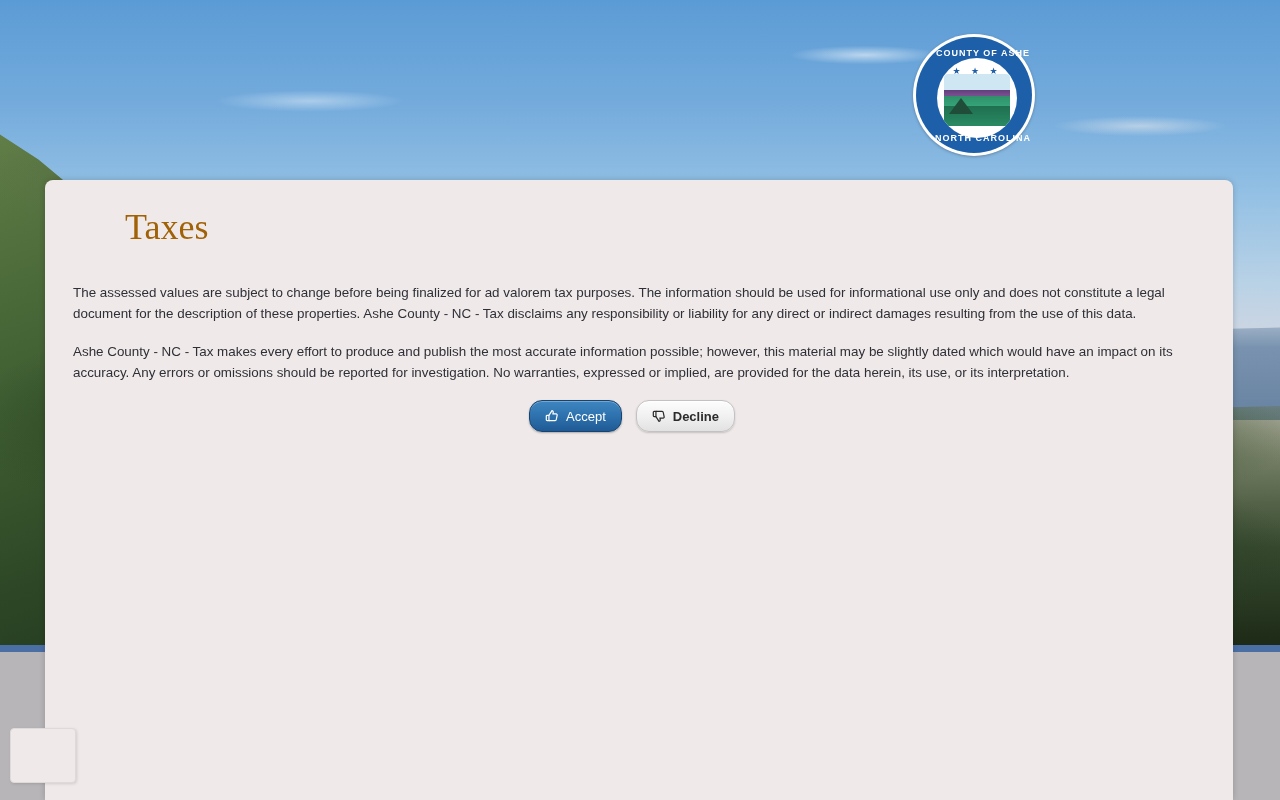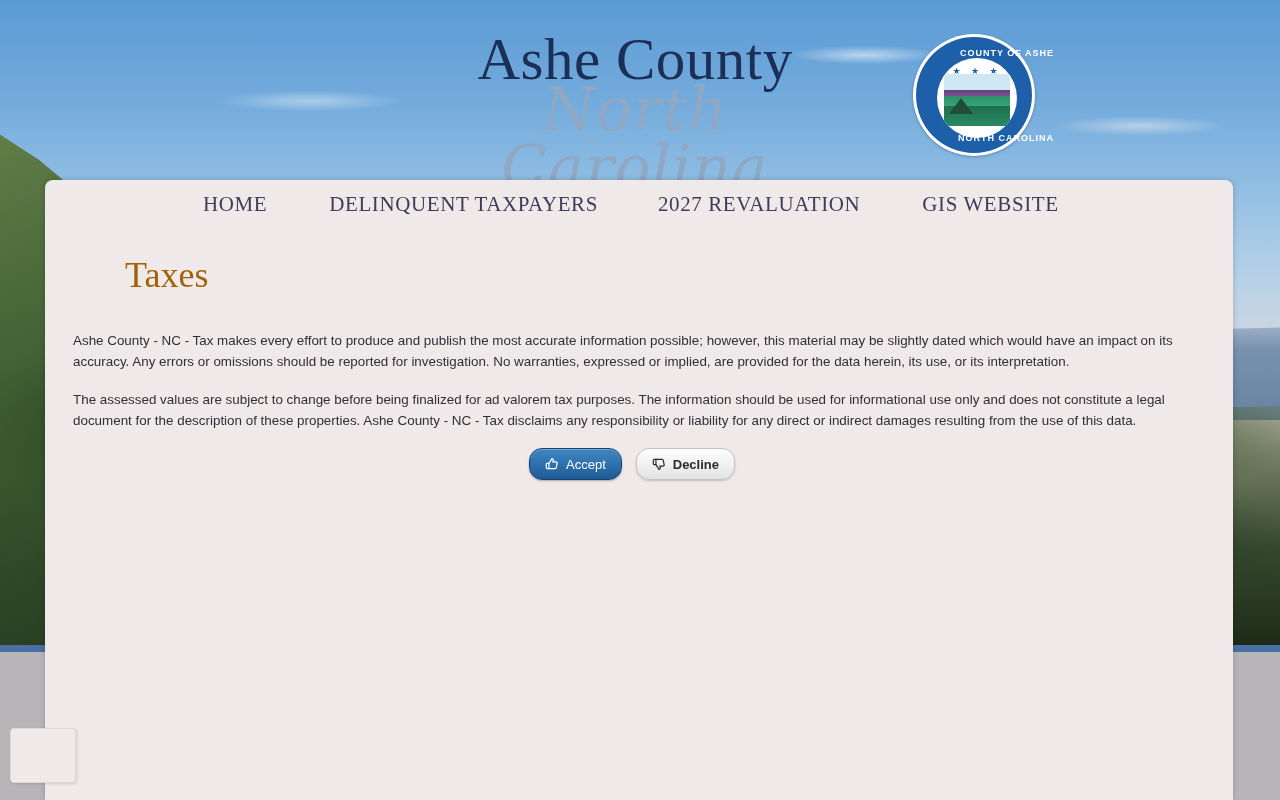--- a/index.html
+++ b/index.html
@@ -178,23 +178,23 @@
     position: absolute;
     left: 0; top: 8px;
     width: 80px;
     text-align: center;
     font-size: 9px;
     color: #1d5fa8;
     letter-spacing: 4px;
   }
   .seal-text-top, .seal-text-bottom {
     position: absolute;
-    left: 16px;
+    left: 6px;
     width: 122px;
-    text-align: right;
+    text-align: center;
     font-family: "Liberation Sans", sans-serif;
     font-weight: bold;
     font-size: 9px;
     color: #ffffff;
     letter-spacing: 1px;
   }
   .seal-text-top { top: 11px; }
   .seal-text-bottom { bottom: 10px; }
 
   
@@ -304,56 +304,43 @@
   <div class="cloud-b"></div>
   <div class="cloud-c"></div>
   <div class="ridge-far"></div>
   <div class="forest-right"></div>
   <div class="mountain-left"></div>
 </div>
 <div class="blue-strip"></div>
 <div class="gray-band"></div>
 
 <header class="site-header">
-  <div class="brand">
-    <div class="brand-line1">Ashe County</div>
-    <div class="brand-line2">North Carolina</div>
-  </div>
 
   <div class="seal">
     <div class="seal-ring">
       <div class="seal-text-top">COUNTY OF ASHE</div>
       <div class="seal-text-bottom">NORTH CAROLINA</div>
       <div class="seal-inner">
         <div class="seal-stars">★ ★ ★</div>
         <div class="seal-scene">
           <div class="seal-peak"></div>
         </div>
       </div>
     </div>
   </div>
 </header>
 
 <main class="content-card">
 
-  <nav class="main-nav">
-    <a class="nav-item">HOME</a>
-    <span class="nav-gap-1"></span>
-    <a class="nav-item">DELINQUENT TAXPAYERS</a>
-    <span class="nav-gap-2"></span>
-    <a class="nav-item">2027 REVALUATION</a>
-    <span class="nav-gap-3"></span>
-    <a class="nav-item">GIS WEBSITE</a>
-  </nav>
 
   <h1 class="page-title">Taxes</h1>
 
   <section class="disclaimer">
+    <p>The assessed values are subject to change before being finalized for ad valorem tax purposes. The information should be used for informational use only and does not constitute a legal document for the description of these properties. Ashe County - NC - Tax disclaims any responsibility or liability for any direct or indirect damages resulting from the use of this data.</p>
     <p>Ashe County - NC - Tax makes every effort to produce and publish the most accurate information possible; however, this material may be slightly dated which would have an impact on its accuracy. Any errors or omissions should be reported for investigation. No warranties, expressed or implied, are provided for the data herein, its use, or its interpretation.</p>
-    <p>The assessed values are subject to change before being finalized for ad valorem tax purposes. The information should be used for informational use only and does not constitute a legal document for the description of these properties. Ashe County - NC - Tax disclaims any responsibility or liability for any direct or indirect damages resulting from the use of this data.</p>
 
     <div class="btn-row">
       <div class="btn btn-accept">
         <span>
           <svg width="14" height="14" viewBox="0 0 16 16" fill="none" stroke="#ffffff" stroke-width="1.4">
             <path d="M4.5 7.2v6.1h-2a1 1 0 0 1-1-1V8.2a1 1 0 0 1 1-1h2z"></path>
             <path d="M4.5 7.2 8 1.9c.9 0 1.5.7 1.4 1.6l-.3 2.1h3.6c.8 0 1.4.7 1.2 1.5l-1 4.9c-.1.7-.7 1.2-1.4 1.2H4.5"></path>
           </svg>
         </span>
         <span>Accept</span>

